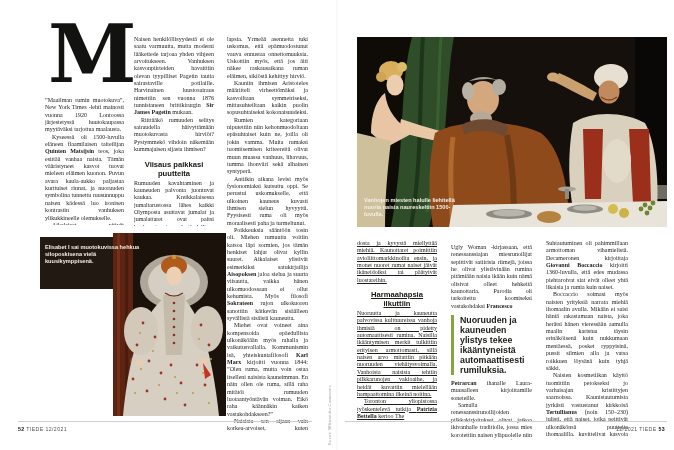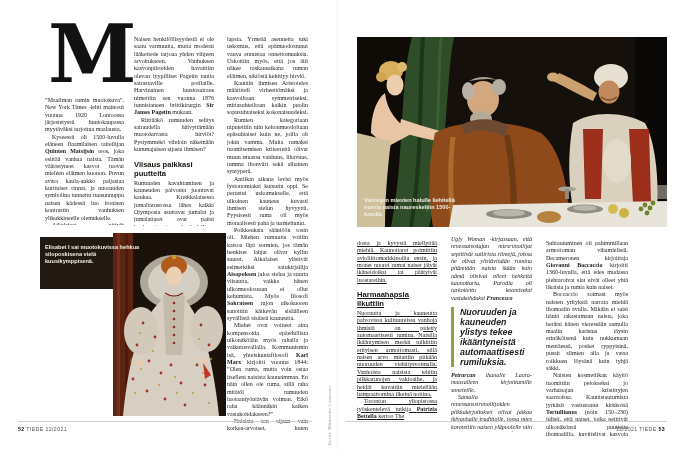--- a/index.html
+++ b/index.html
@@ -13,29 +13,29 @@
   .gutter{position:absolute;left:336px;top:0;width:2px;height:450px;
           background:linear-gradient(to right,rgba(0,0,0,0.00),rgba(0,0,0,0.05),rgba(0,0,0,0.00));}
   .dropcap{position:absolute;left:48px;top:20px;width:70px;height:72px;
            font-family:"DejaVu Serif","Liberation Serif",serif;font-weight:700;
            font-size:80px;line-height:68px;color:#121210;}
   .col{position:absolute;font-size:6px;line-height:7.35px;text-align:justify;overflow:hidden;}
   .col p{margin:0;}
   .col p.ind{text-indent:7px;}
   .col b{font-weight:700;}
   .colhead{font-family:"Liberation Sans","DejaVu Sans",sans-serif;font-weight:700;
-           font-size:7.6px;line-height:9px;margin:6px 0 2px 0;text-align:left;color:#15150f;}
+           font-size:7.6px;line-height:9px;margin:6px 0 2px 0;text-align:center;color:#15150f;}
   .pullquote{font-family:"Liberation Sans","DejaVu Sans",sans-serif;font-weight:700;
              font-size:8.8px;line-height:10px;color:#20201c;text-align:left;
              border-left:3.5px solid var(--accent-green);padding-left:6px;margin:5px 0 5px 0;}
   .c1{left:45px;top:97px;width:79px;height:128px;}
   .c2{left:134px;top:36px;width:80px;height:190px;}
   .c3{left:227px;top:36px;width:81px;height:396px;}
   .cA{left:357px;top:240px;width:80px;height:194px;text-decoration:underline;}
-  .cB{left:451px;top:236px;width:81px;height:196px;font-style:italic;}
+  .cB{left:451px;top:244px;width:81px;height:196px;}
   .cC{left:546px;top:240px;width:82px;height:196px;}
   .photo{position:absolute;overflow:hidden;}
   .photo svg{display:block;}
   .photo-eliz{left:113px;top:233px;width:113px;height:183px;}
   .photo-lovers{left:357px;top:37px;width:310px;height:190px;}
   .caption-tab{position:absolute;left:40px;top:237px;width:74px;height:52px;background:#221a12;}
   .caption{position:absolute;font-family:"Liberation Sans","DejaVu Sans",sans-serif;
            font-weight:700;font-size:5.6px;line-height:7.2px;color:#f3efe6;z-index:4;}
   .cap-left{left:45px;top:244px;width:98px;}
   .cap-right{left:364px;top:197px;width:92px;}

